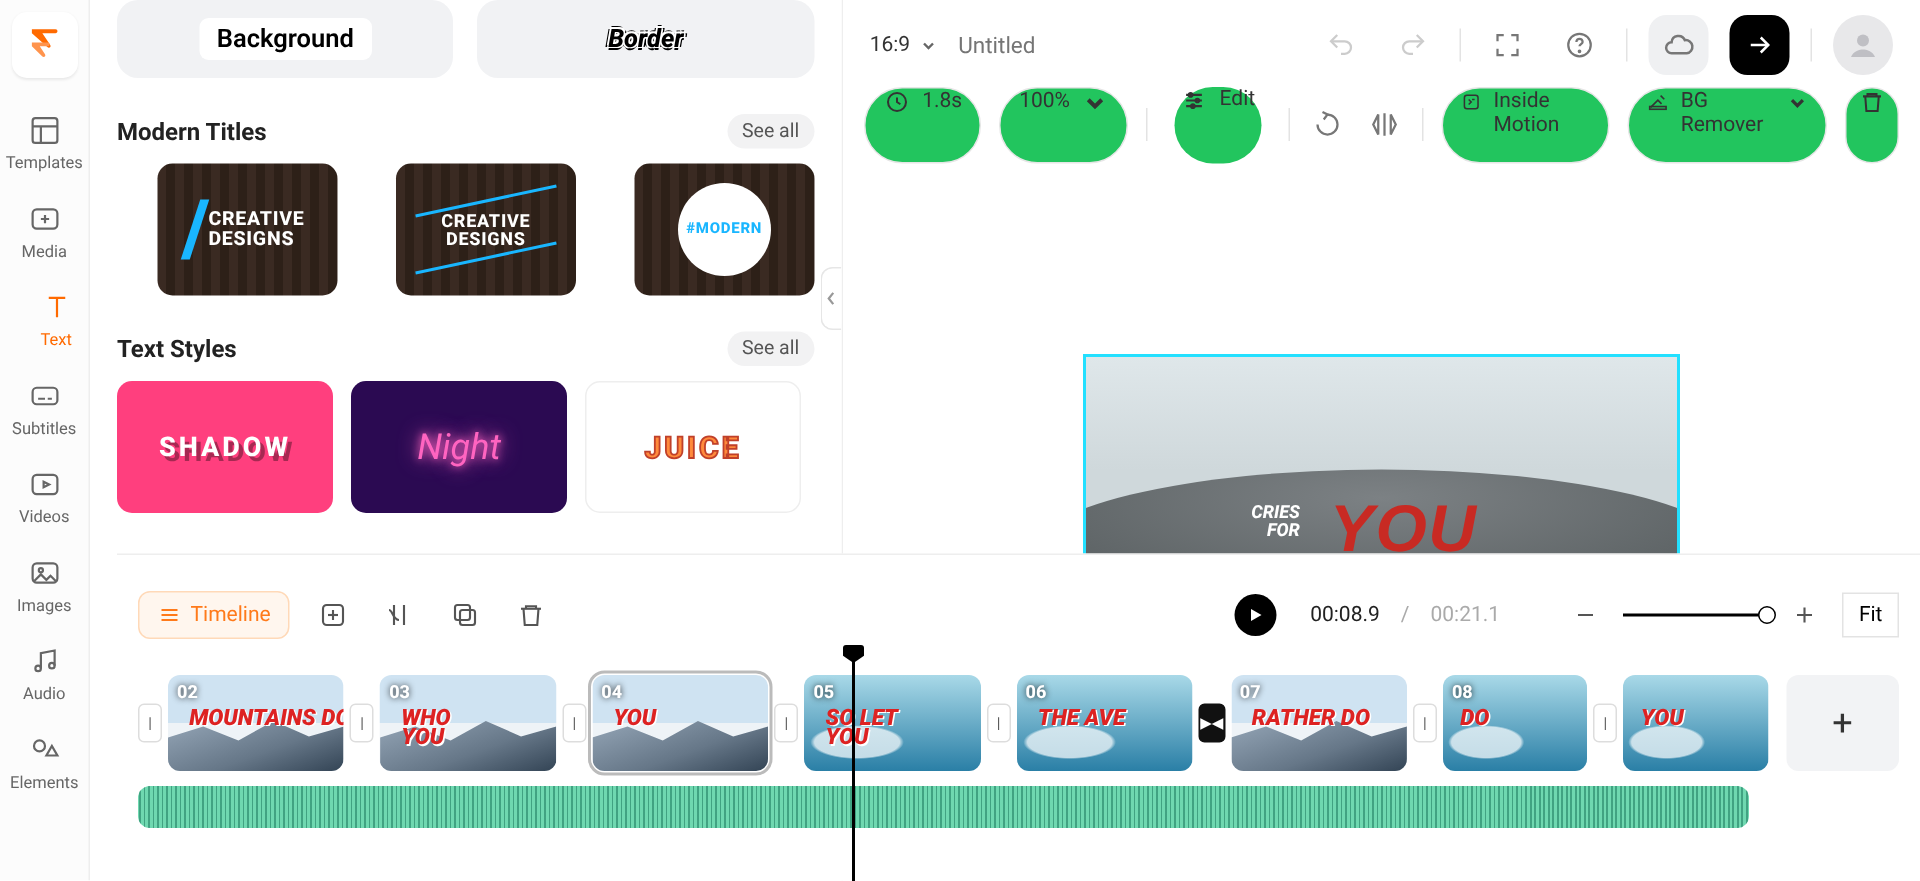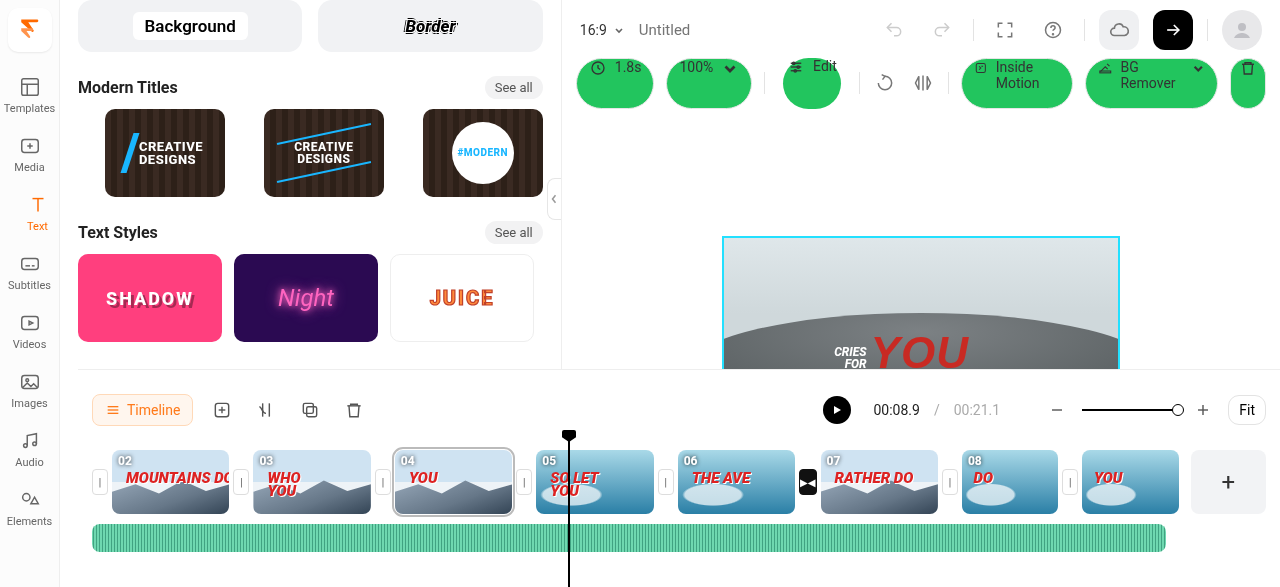--- a/index.html
+++ b/index.html
@@ -62,39 +62,39 @@
   .tchip svg{width:18px;height:18px;fill:none;stroke:#333;stroke-width:1.8;}
   .tgroup{ display:flex; align-items:center; gap:10px; padding:0 6px;}
   .trash{ margin-left:auto;}
   
   .canvas-wrap{ flex:1; display:flex; align-items:center; justify-content:center; padding: 8px 0 4px 0;}
   .canvas{ width:398px; height:226px; border:2px solid #23e0ff; position:relative; overflow:hidden;}
   .sky{ position:absolute; inset:0; background: linear-gradient(#dfe7ea, #cfd8db 34%, #cfd8db 34%); }
   .rock{ position:absolute; left:-10%; right:-10%; top:34%; bottom:-20%; background: radial-gradient(120% 80% at 50% 10%, #7c8184 0%, #5d6365 45%, #474c4e 75%); border-radius: 50% 50% 0 0 / 30% 30% 0 0; }
   .rope{ position:absolute; left:34%; top:72%; width:60%; height:8px; background:#14c1c6; border-radius:6px; transform:rotate(-6deg);}
   .rope2{ position:absolute; left:30%; top:78%; width:46%; height:22px; background:#f4b400; border-radius:16px; transform:rotate(-4deg);}
-  .captxt{ position:absolute; left:28%; top:44%; display:flex; align-items:flex-end; gap:4px;}
+  .captxt{ position:absolute; left:28%; top:44%; display:flex; gap:20px;}
   .captxt .small{ color:#fff; font-weight:800; font-style:italic; font-size:12px; line-height:1; text-align:right;}
   .captxt .big{ color:#c82a23; font-weight:900; font-style:italic; font-size:44px; line-height:.8; letter-spacing:1px; font-family: Impact, 'Arial Black', sans-serif;}
   
   
   .timeline-area{ border-top:1px solid #eee; padding: 20px 14px 0 14px; }
   .tl-top{ display:flex; align-items:center; gap:14px; height:40px;}
   .tl-tab{ height:32px; padding:0 12px; border:1px solid #ffd9b8; color:#ff7a1a; background:#fff6ee; border-radius:8px; display:flex; align-items:center; gap:6px; font-size:14px; cursor:pointer;}
   .tl-tab svg{width:16px;height:16px;stroke:#ff7a1a;fill:none;stroke-width:2;}
   .tl-ibtn{ width:30px;height:30px; display:flex;align-items:center;justify-content:center; color:#555; cursor:pointer;}
   .tl-ibtn svg{width:20px;height:20px;fill:none;stroke:currentColor;stroke-width:1.7;}
   .playbtn{ width:28px;height:28px;border-radius:50%;background:#000;display:flex;align-items:center;justify-content:center;margin-left: 440px; cursor:pointer;}
   .playbtn svg{fill:#fff;width:12px;height:12px;}
   .time-cur{font-size:14px;color:#222;margin-left:8px;}
   .time-tot{font-size:14px;color:#aaa;}
   .zoom{ margin-left:auto; display:flex; align-items:center; gap:10px;}
   .zoom .track{ width:96px; height:2px; background:#000; position:relative;}
   .zoom .knob{ position:absolute; right:-6px; top:-5px; width:12px;height:12px;border-radius:50%;background:#fff;border:1px solid #000;}
-  .fitbtn{ height:30px; padding:0 10px; border:1px solid #e3e3e3; border-radius:11px; background:#fff; font-size:14px; cursor:pointer; display:flex; align-items:center;}
+  .fitbtn{ height:30px; padding:0 10px; border:1px solid #e3e3e3; border-radius:0; background:#fff; font-size:14px; cursor:pointer; display:flex; align-items:center;}
   .tl-track-wrap{ position:relative; margin-top:20px;}
   .tl-track{ display:flex; gap:4px; align-items:center; }
   .clip{ width:134px; height:64px; border-radius:8px; position:relative; overflow:hidden; cursor:pointer;}
   .clip .num{ position:absolute; left:6px; top:4px; font-size:12px; color:#fff; font-weight:800; text-shadow:0 0 4px rgba(0,0,0,.8); z-index:3;}
   .clip .cap{ position:absolute; left:12%; top:34%; font-style:italic; font-weight:900; color:#d22; text-shadow: 1px 1px 0 #fff; font-size:15px; z-index:3; line-height:.9;}
   .clip.sel{ outline:2px solid #bbb; outline-offset:1px; background:#fff;}
   .addclip{ width:86px; height:64px; border-radius:8px; background:#f2f3f5; display:flex; align-items:center;justify-content:center; font-size:24px; color:#333; cursor:pointer; margin-left:8px;}
   .trans{ width:18px; height:26px; background:#fff; border:1px solid #ddd; border-radius:4px; display:flex;align-items:center;justify-content:center; font-size:10px; color:#555; cursor:pointer; align-self:center;}
   .trans.black{ background:#111; color:#fff; border-color:#111;}
   .bg-mtn{ position:absolute; inset:0; background:linear-gradient(#cfe3f2 0 50%,#eef3f7 50% 100%);}

